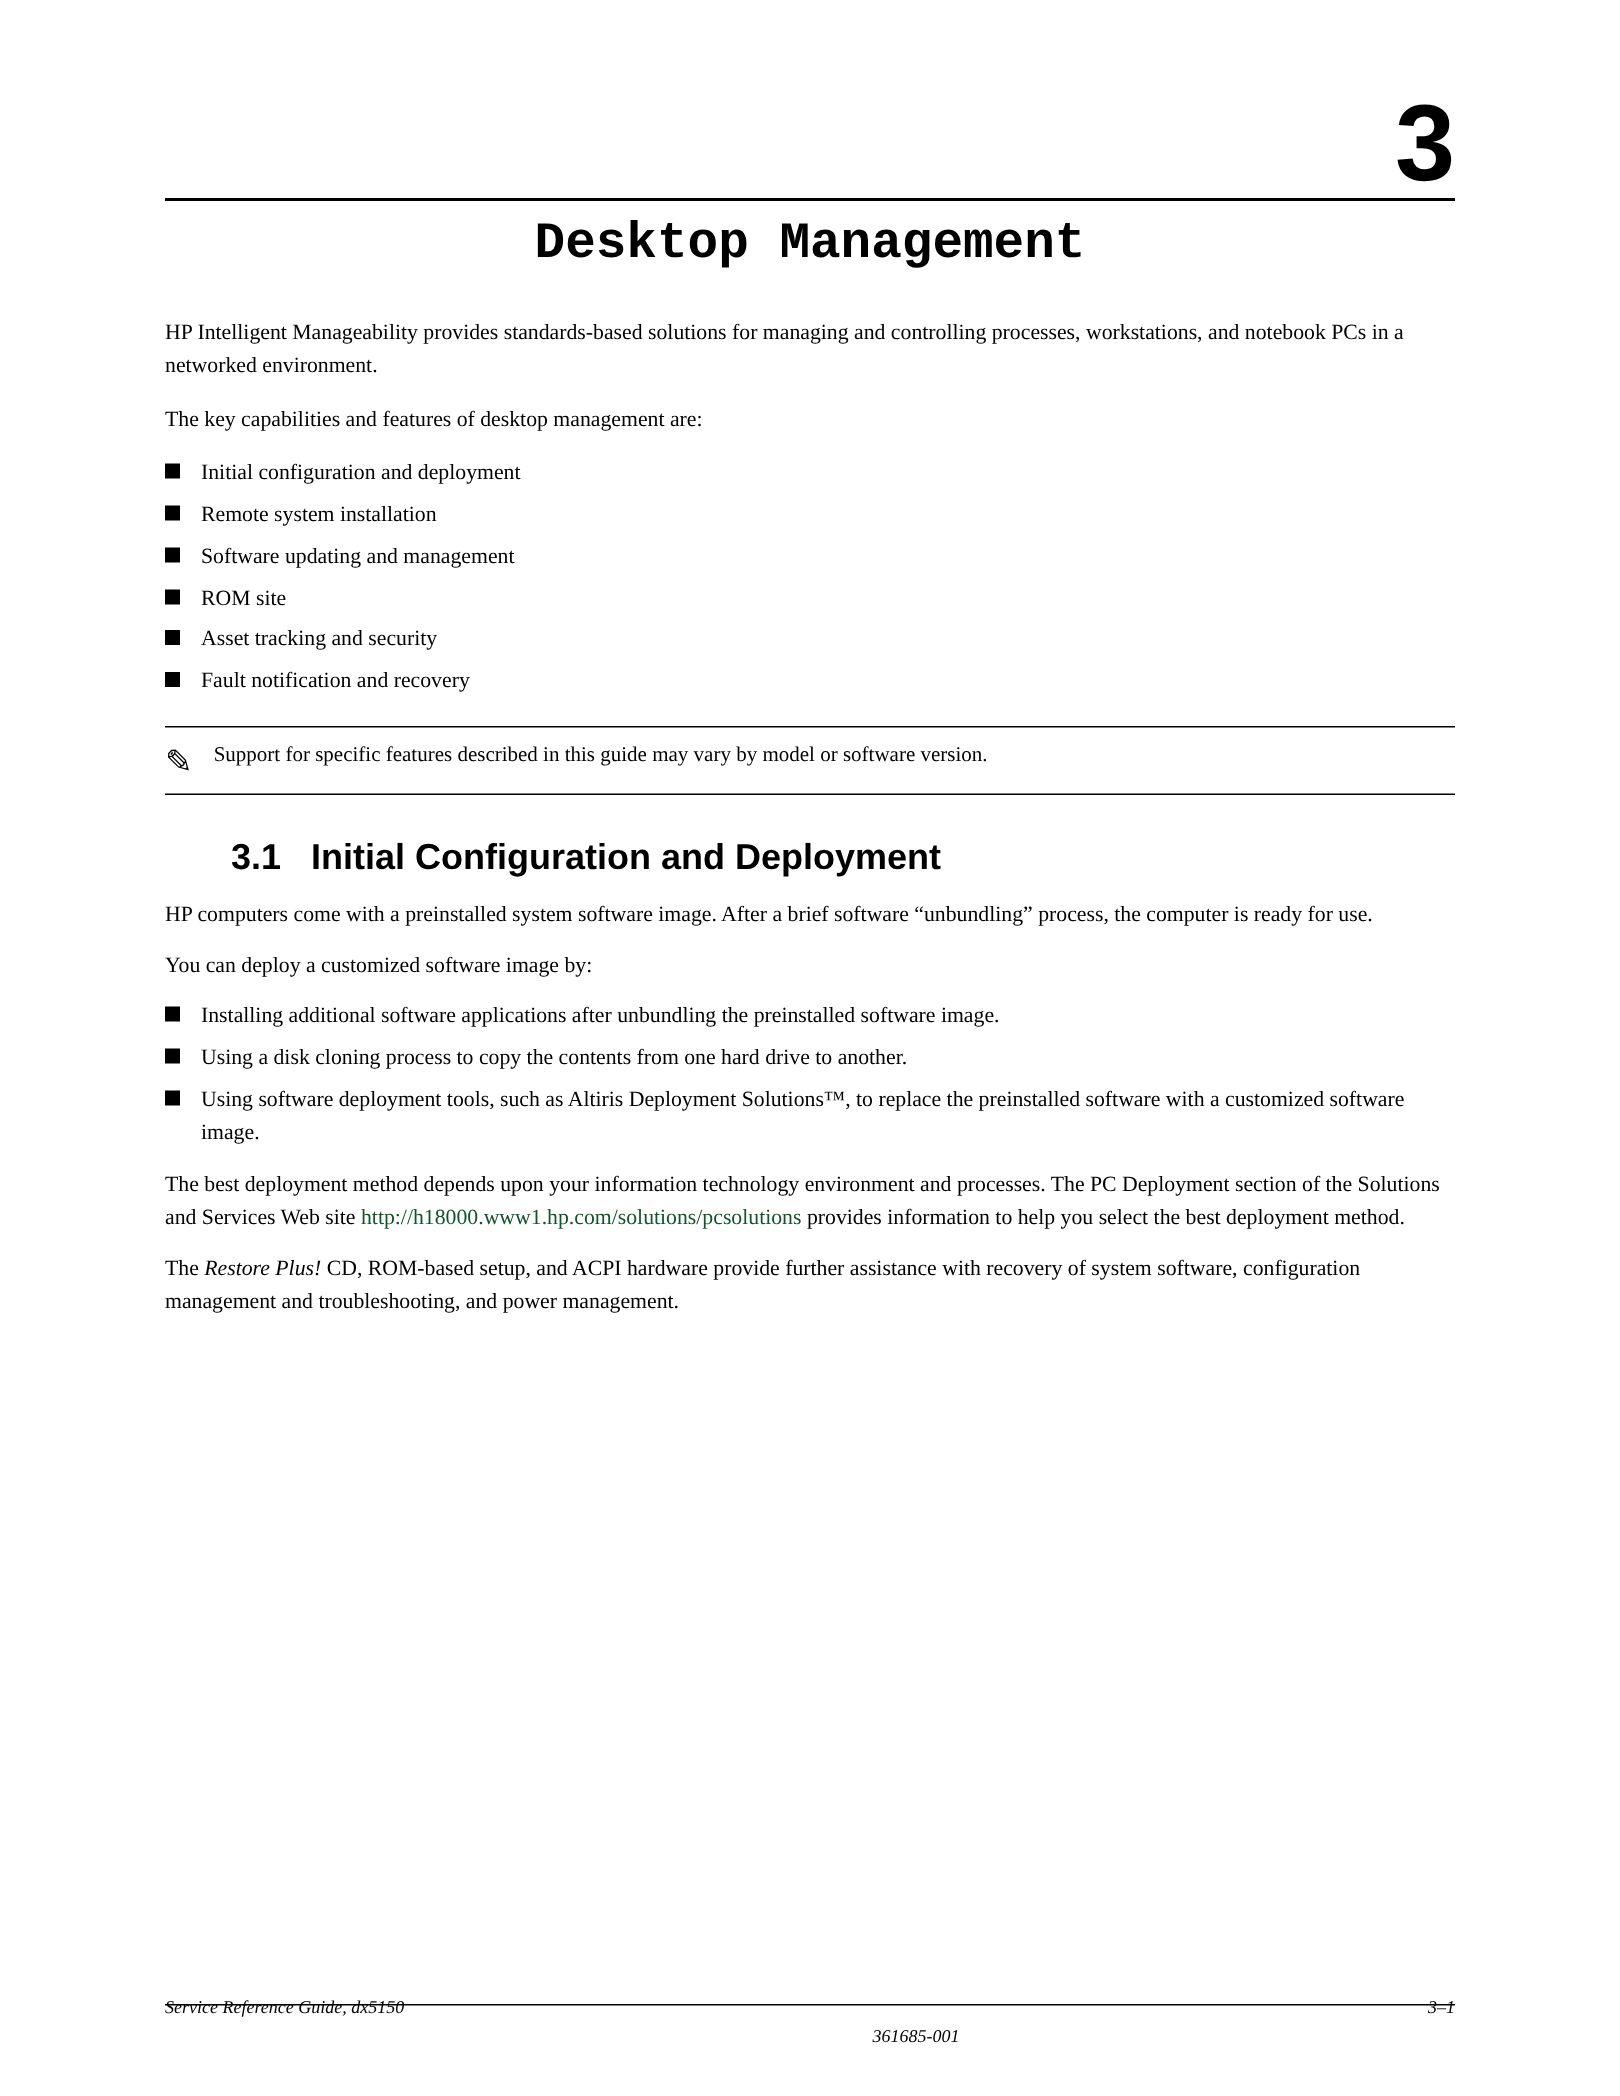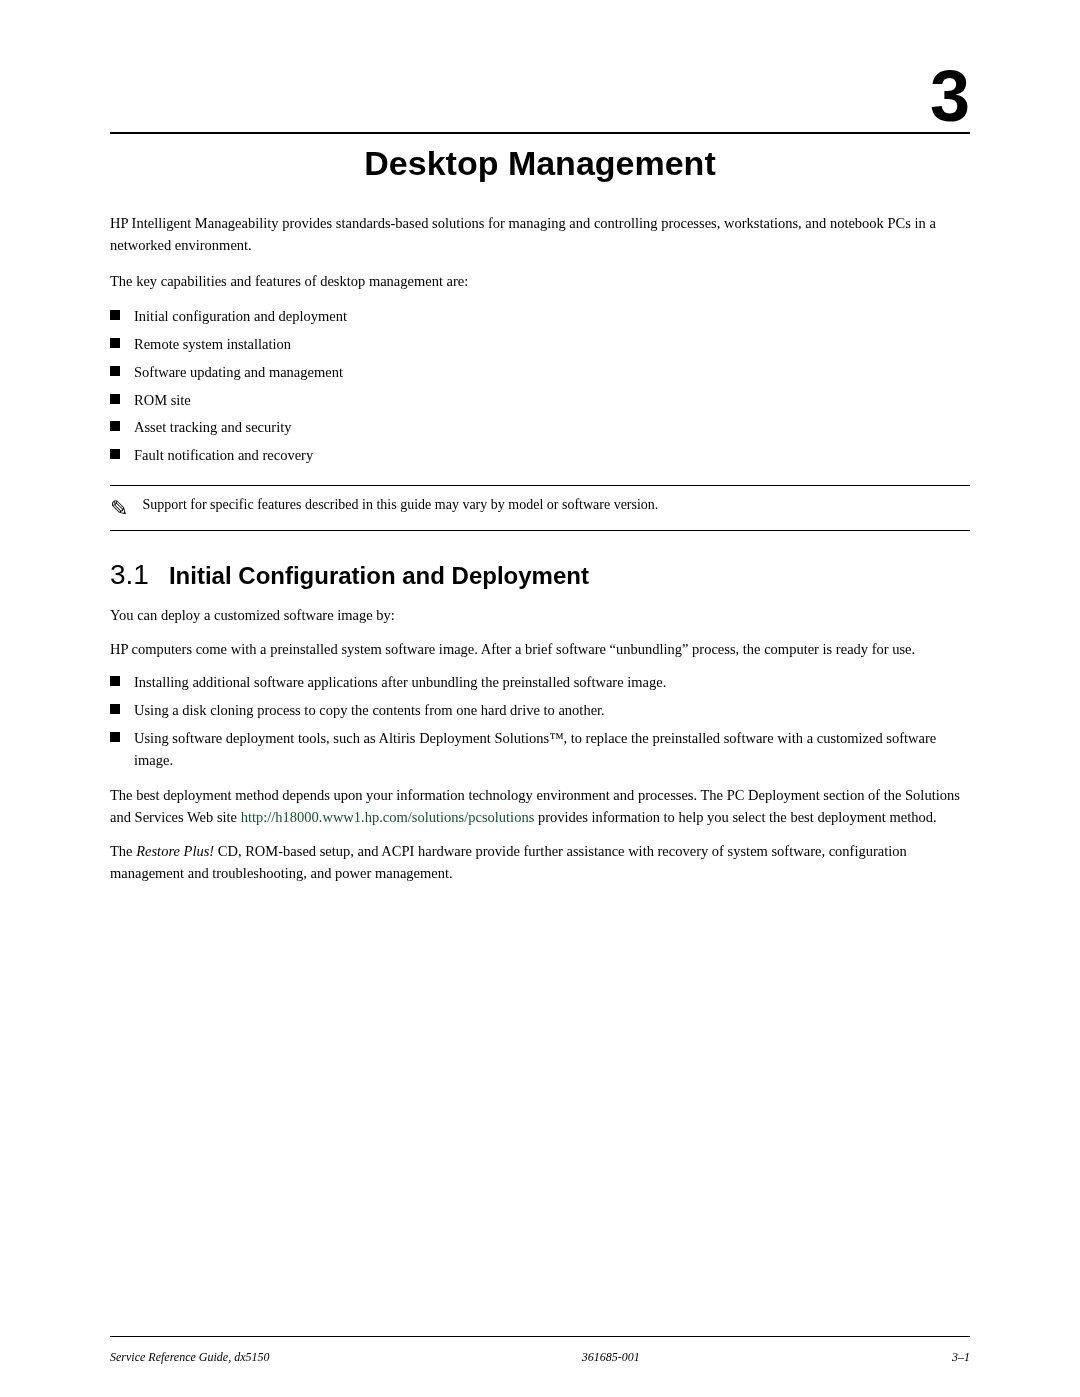--- a/index.html
+++ b/index.html
@@ -37,21 +37,21 @@
     .chapter-title-rule {
       border: none;
       border-top: 2px solid #000;
       margin-bottom: 10px;
     }
 
     .chapter-title {
       font-size: 34px;
       font-weight: bold;
       text-align: center;
-      font-family: Liberation Sans, sans-serif;
+      font-family: Liberation Mono, monospace;
       margin-bottom: 30px;
     }
 
     .intro-text {
       margin-bottom: 14px;
       line-height: 1.5;
     }
 
     .bullet-list {
       list-style: none;
@@ -98,23 +98,24 @@
     }
 
     .section-heading {
       font-size: 24px;
       font-weight: bold;
       font-family: Arial, sans-serif;
       margin-bottom: 14px;
     }
 
     .section-heading .section-num {
-      font-size: 28px;
-      font-weight: normal;
+      font-size: 24px;
+      font-weight: bold;
       font-family: Arial, sans-serif;
+      margin-left: 44px;
     }
 
     .body-text {
       margin-bottom: 12px;
       line-height: 1.5;
     }
 
     .body-text a, .link {
       color: #14532d;
       text-decoration: none;
@@ -140,20 +141,21 @@
       left: 110px;
       right: 110px;
       display: flex;
       justify-content: space-between;
       font-size: 12px;
       font-style: italic;
     }
 
     .footer-center {
       text-align: left;
+      margin-top: 19px;
     }
 
     .content-area {
       min-height: 1200px;
     }
   </style>
 </head>
 <body>
 
 <div class="page">
@@ -196,22 +198,22 @@
     <div class="note-box">
       <span class="note-icon">✎</span>
       <span class="note-text">Support for specific features described in this guide may vary by model or software version.</span>
     </div>
 
     <h2 class="section-heading">
       <span class="section-num">3.1</span>
       <span>&nbsp;&nbsp;<span>Initial Configuration and Deployment</span></span>
     </h2>
 
+    <p class="body-text">HP computers come with a preinstalled system software image. After a brief software “unbundling” process, the computer is ready for use.</p>
     <p class="body-text">You can deploy a customized software image by:</p>
-    <p class="body-text">HP computers come with a preinstalled system software image. After a brief software “unbundling” process, the computer is ready for use.</p>
 
     <ul class="bullet-list">
       <li>
         <span class="bullet-square"></span>
         <span>Installing additional software applications after unbundling the preinstalled software image.</span>
       </li>
       <li>
         <span class="bullet-square"></span>
         <span>Using a disk cloning process to copy the contents from one hard drive to another.</span>
       </li>

